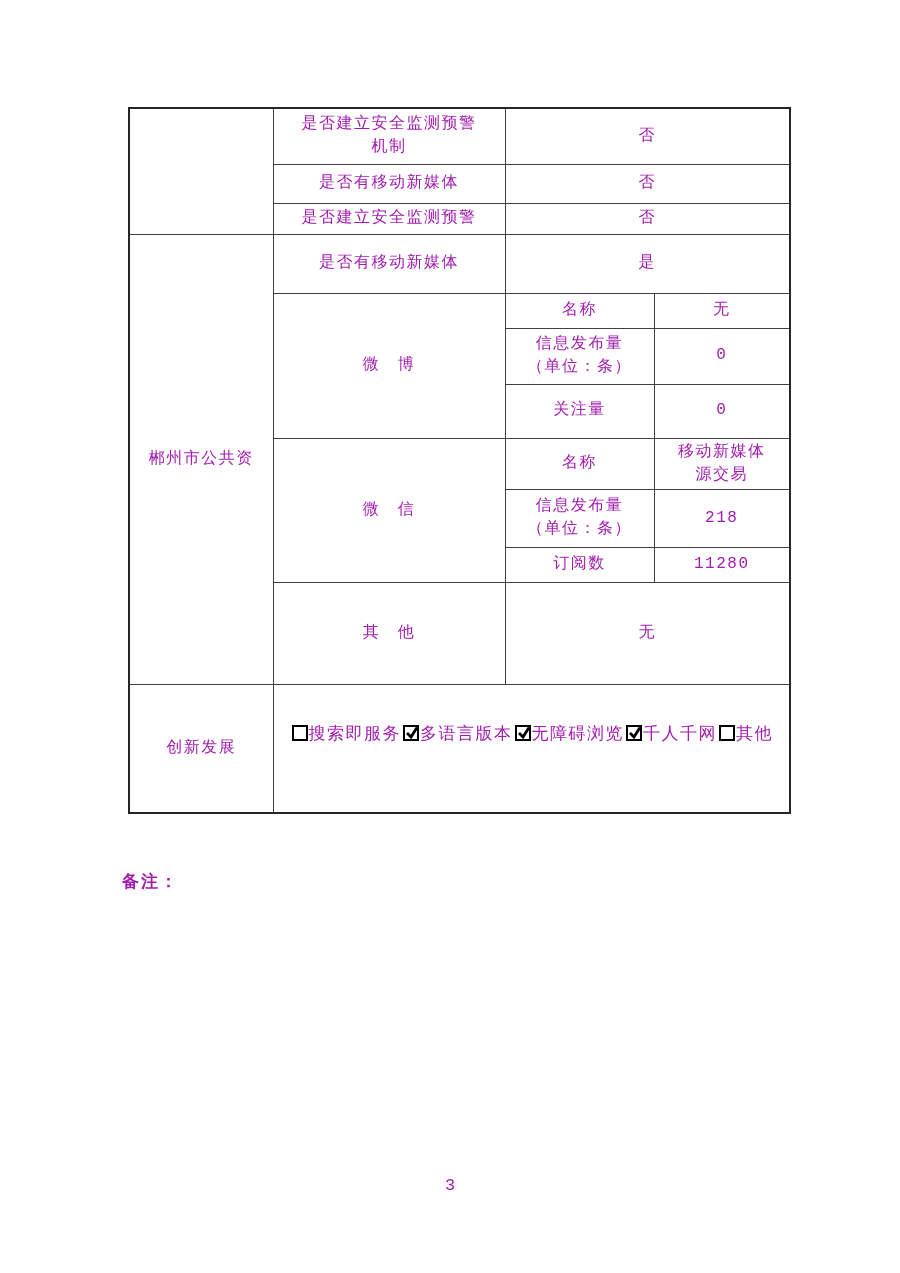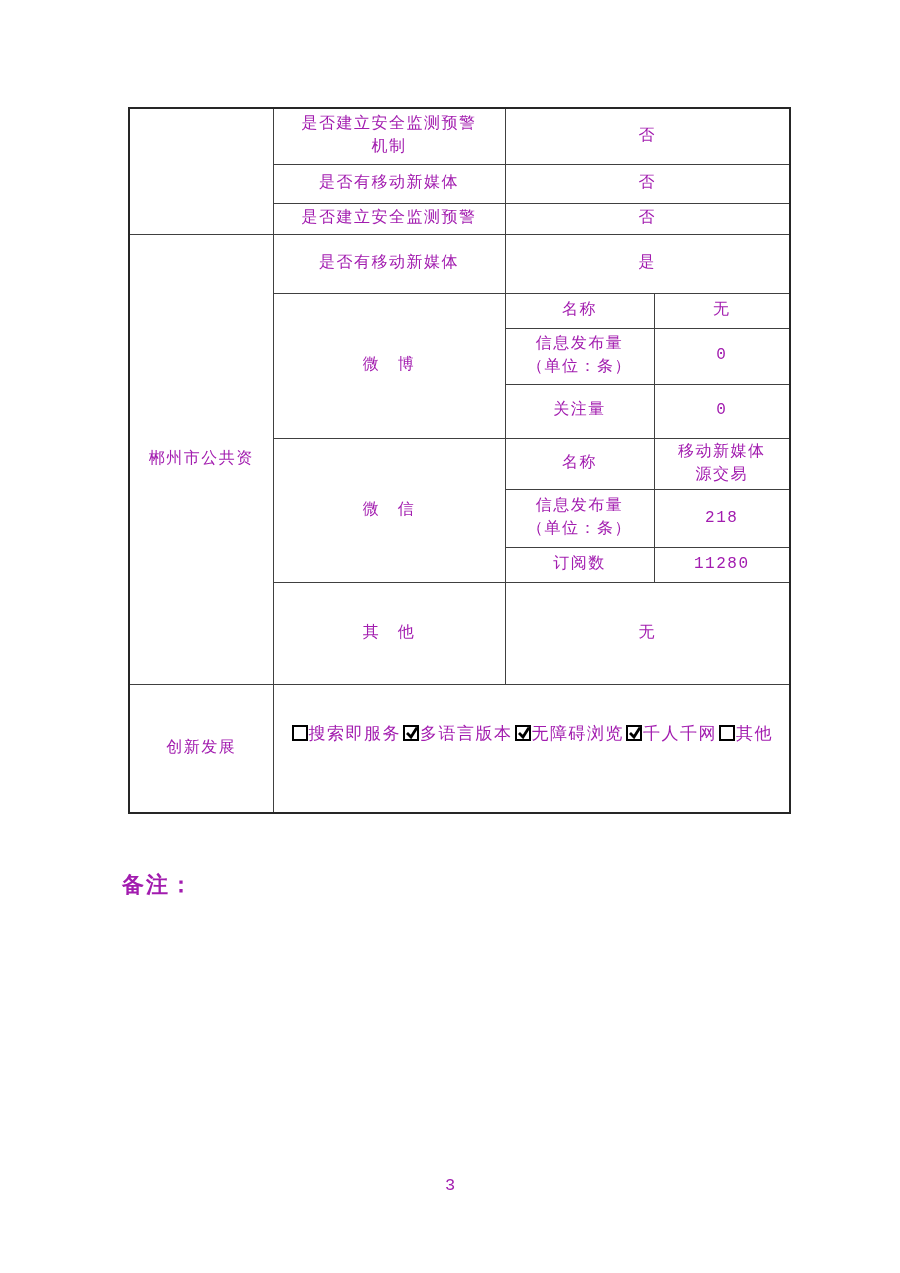--- a/index.html
+++ b/index.html
@@ -27,21 +27,21 @@
   td.num{letter-spacing:0.5px;}
   td.innov-cell{letter-spacing:1px;border-radius:24px;}
   .innov-line{position:relative;top:-13px;font-size:17px;white-space:nowrap;}
   .cb{
     display:inline-block;width:12px;height:12px;border:2px solid #000;
     vertical-align:-2px;margin:0 1px 0 2px;position:relative;background:#fff;
   }
   .cb svg{position:absolute;left:-1px;top:-2px;}
   .note{
     position:absolute;left:122px;top:870px;
-    font-size:22px;font-weight:700;letter-spacing:2px;
+    font-size:17px;font-weight:700;letter-spacing:2px;
   }
   .pagenum{
     position:absolute;left:0;top:1176px;width:900px;text-align:center;
     font-size:17px;
   }
 </style>
 </head>
 <body>
 
 <div class="page">

